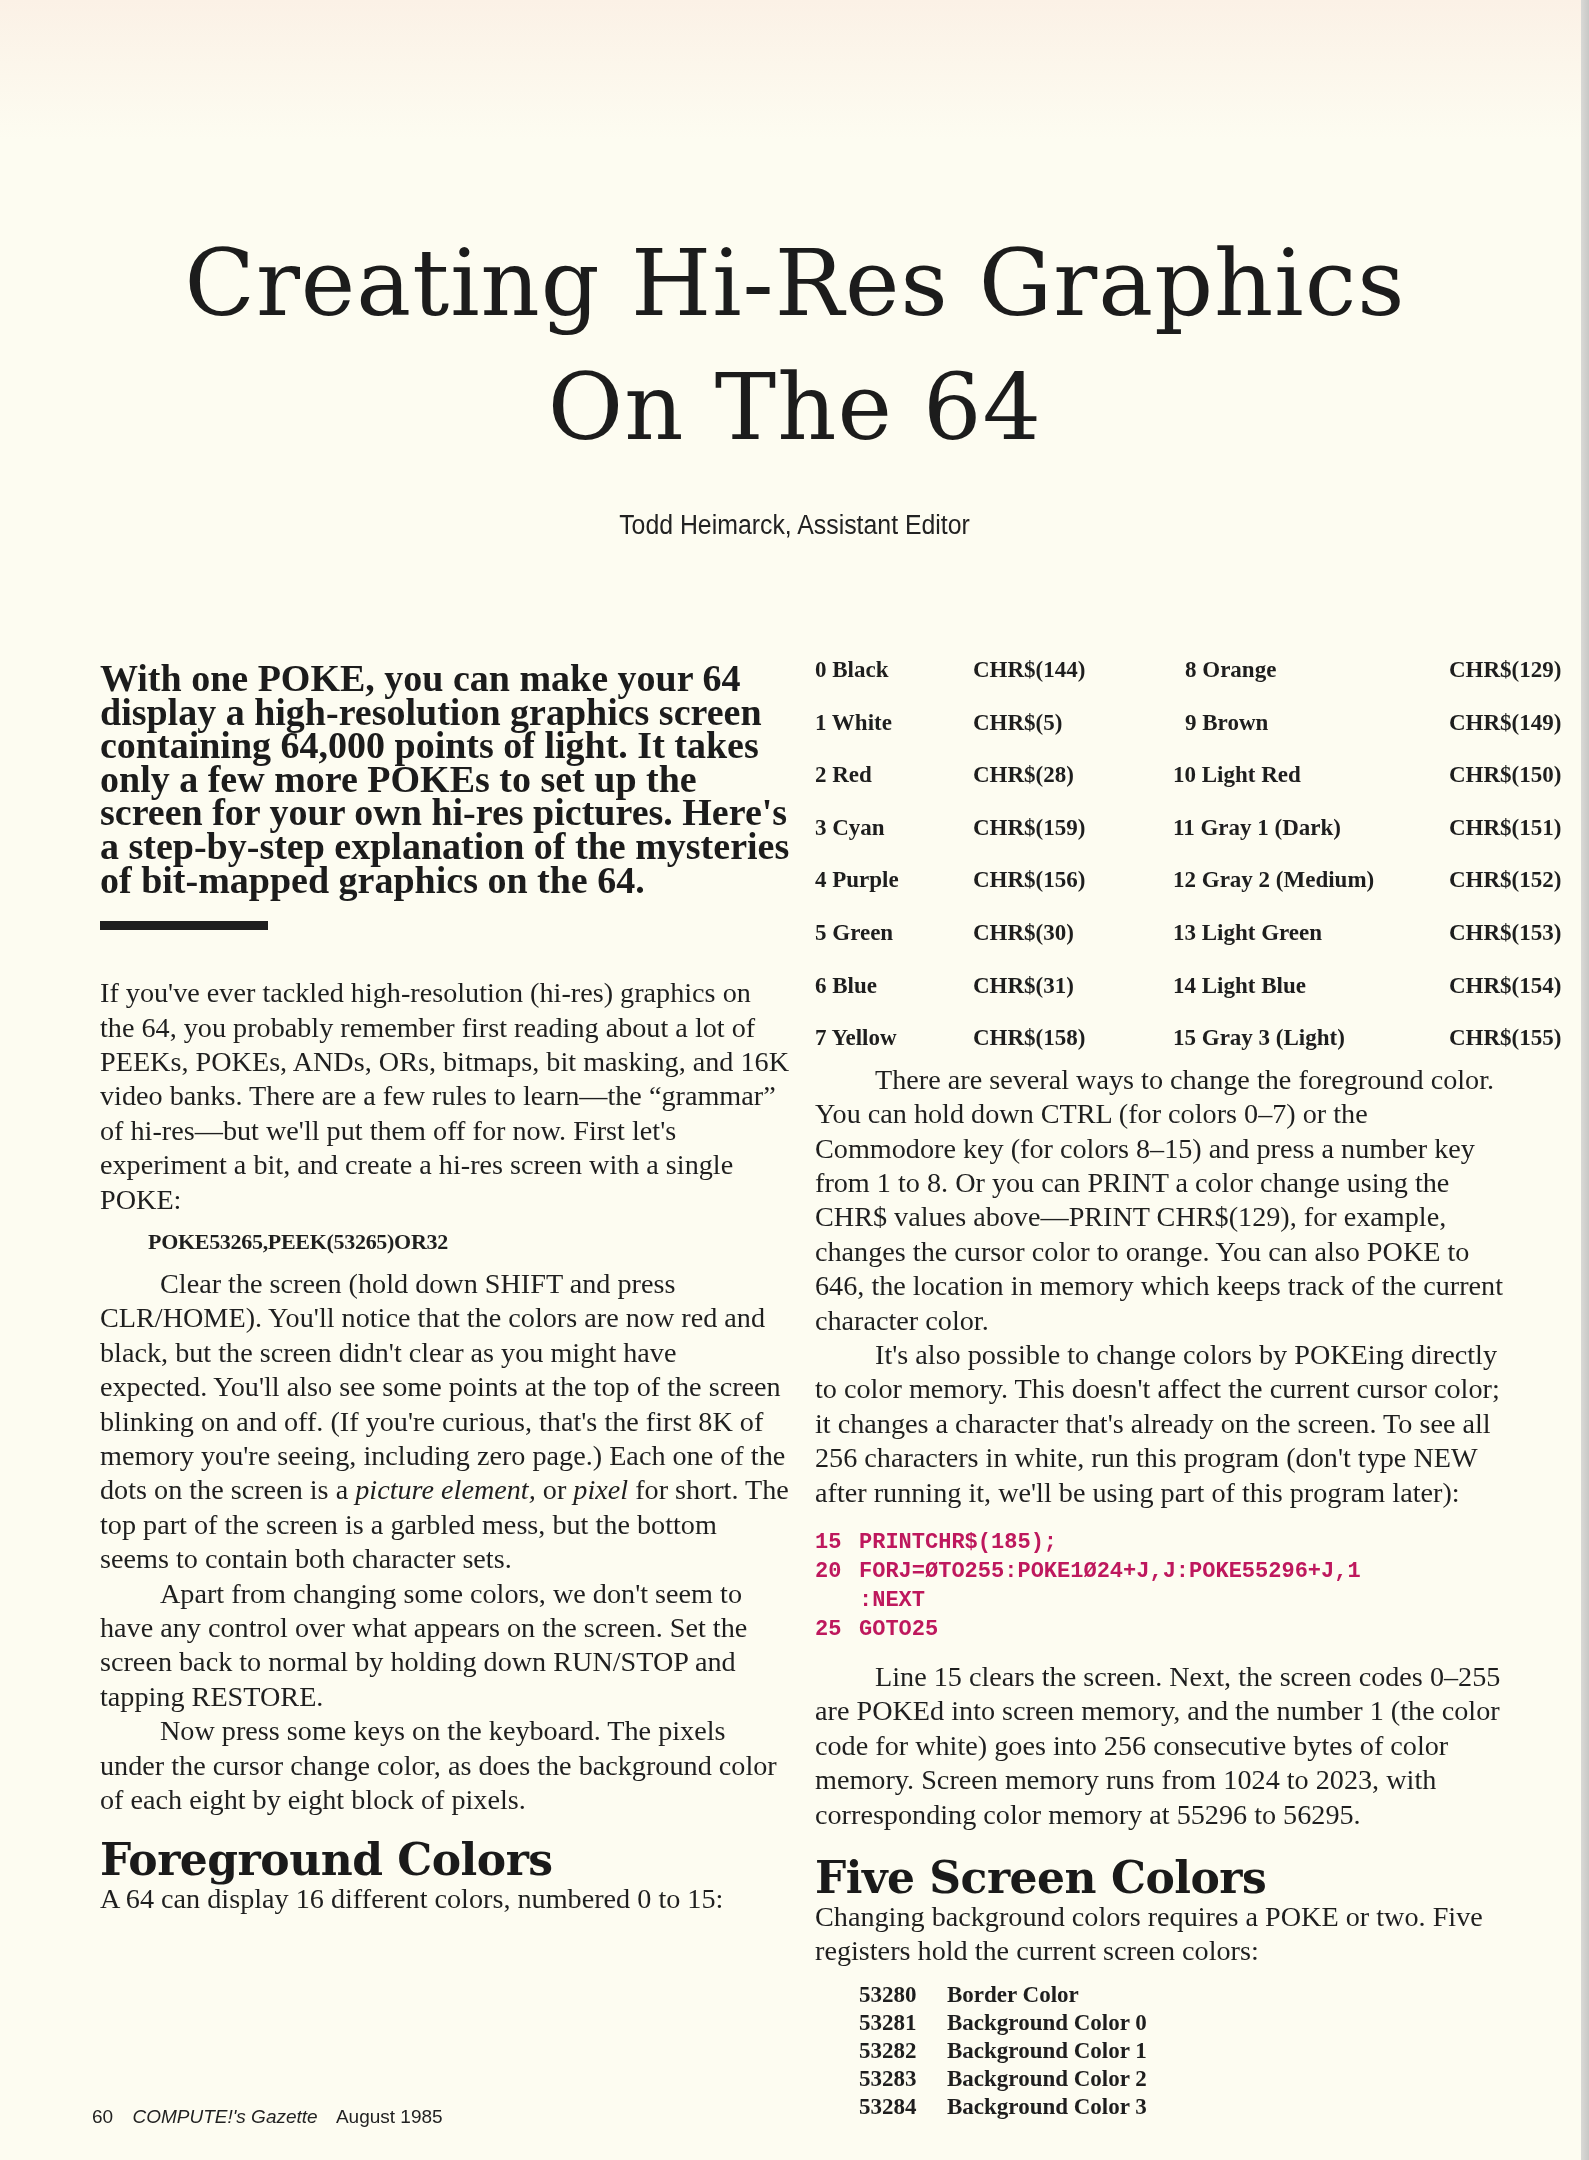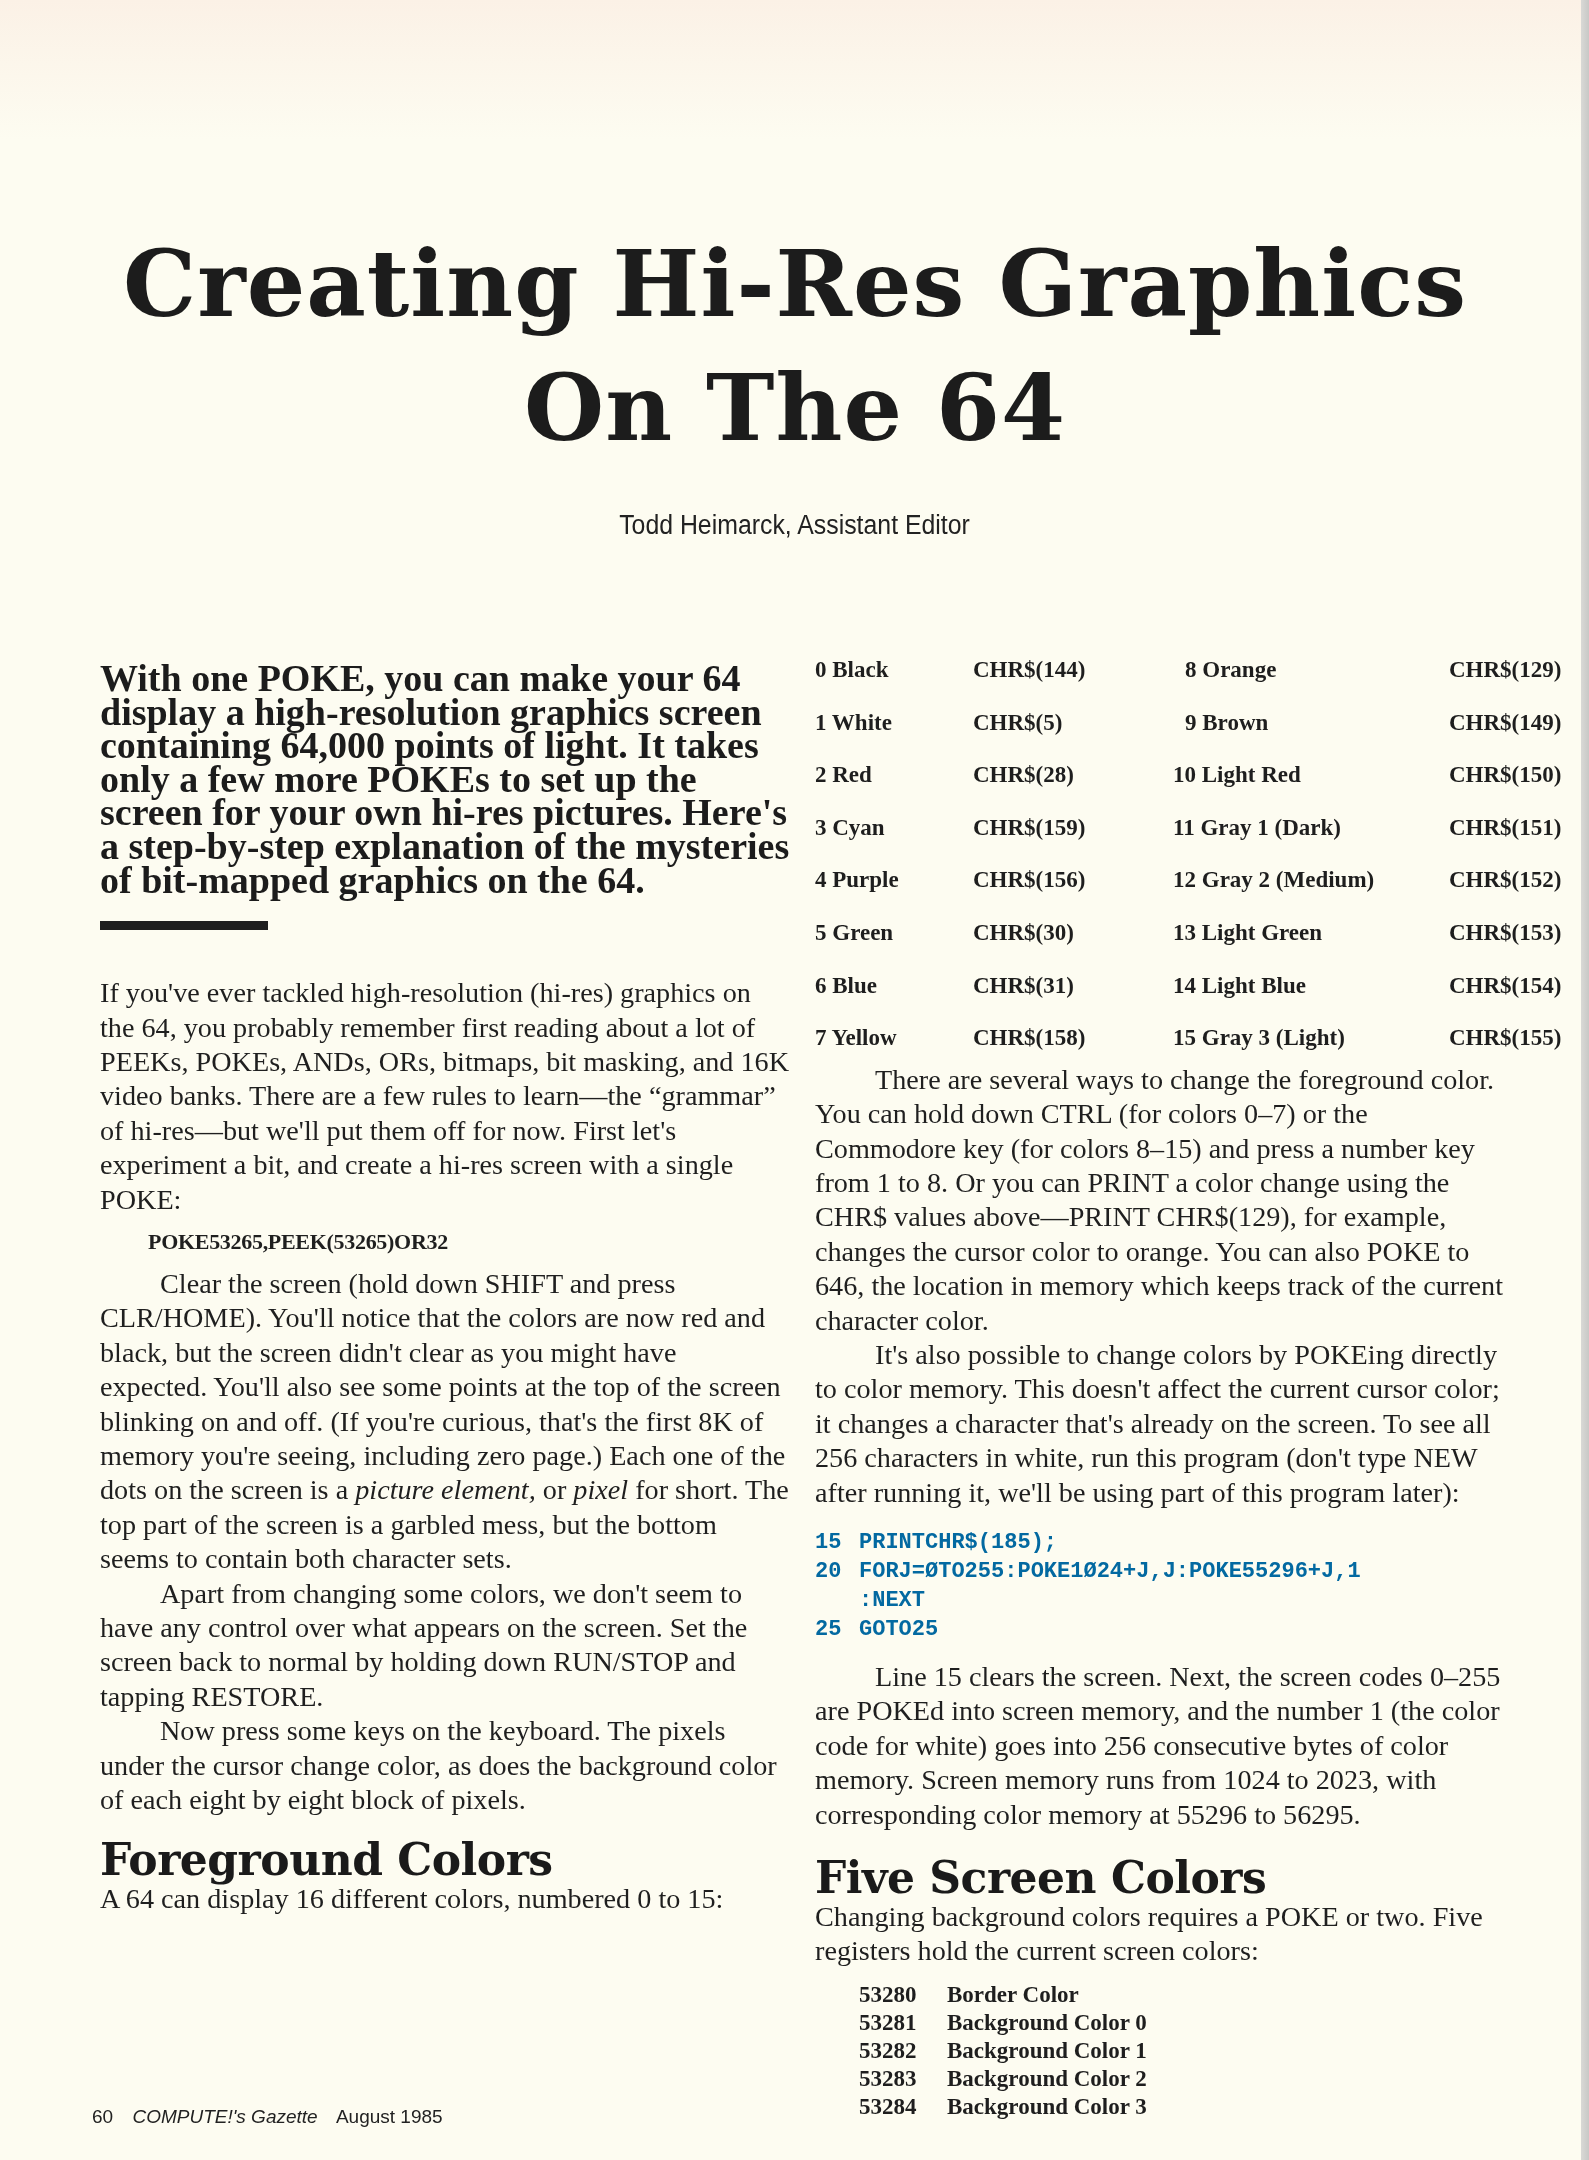--- a/index.html
+++ b/index.html
@@ -18,21 +18,21 @@
     }
     .right-edge {
       position: absolute; right: 0; top: 0; width: 8px; height: 2160px;
       background: linear-gradient(to right, #d9d9d6, #c8c8c6);
     }
     
     .title {
       position: absolute; left: 60px; top: 222px; width: 1470px;
       text-align: center;
       font-family: "DejaVu Serif", "Liberation Serif", serif;
-      font-weight: bold;
+      font-weight: normal;
       font-size: 92px; line-height: 124px;
       letter-spacing: 1px;
       color: #1c1c1c;
     }
     .byline {
       position: absolute; left: 0; top: 510px; width: 1589px;
       text-align: center;
       font-family: "Liberation Sans", "DejaVu Sans", sans-serif;
       font-size: 27px; color: #222;
       transform: scaleX(0.92);
@@ -92,21 +92,21 @@
     }
     .color-table .c3 { padding-left: 12px; }
     .color-table .c3.two { padding-left: 0; }
     .right-body1 { margin-top: 10px; }
     .right-body1 p, .right-body2 p, .right-body3 p { }
     .code-block {
       font-family: "Liberation Mono", "DejaVu Sans Mono", monospace;
       font-weight: bold;
       font-size: 22px; line-height: 29px;
       margin: 18px 0 16px 0;
-      color: #0369a1;
+      color: #be185d;
     }
     .code-line { display: flex; white-space: pre; }
     .code-line .ln { width: 44px; }
     .code-line.cont .ln { width: 44px; }
     .heading-right { margin-top: 24px; }
     .reg-table {
       display: grid;
       grid-template-columns: 88px 300px;
       margin-left: 44px; margin-top: 12px;
       font-family: "Liberation Serif", serif;

